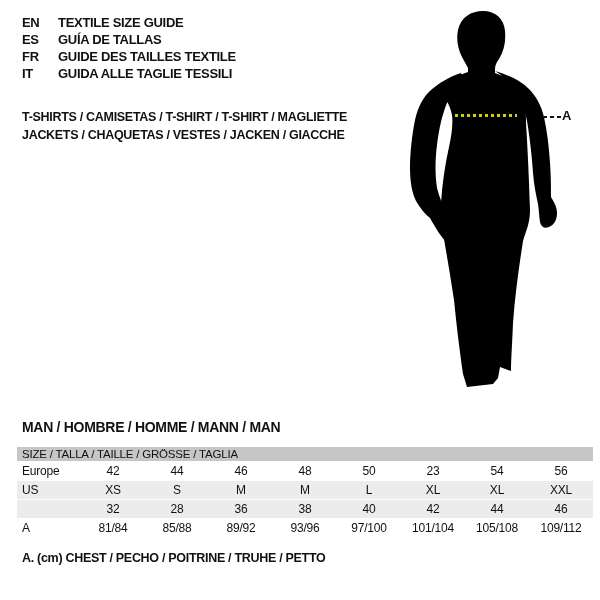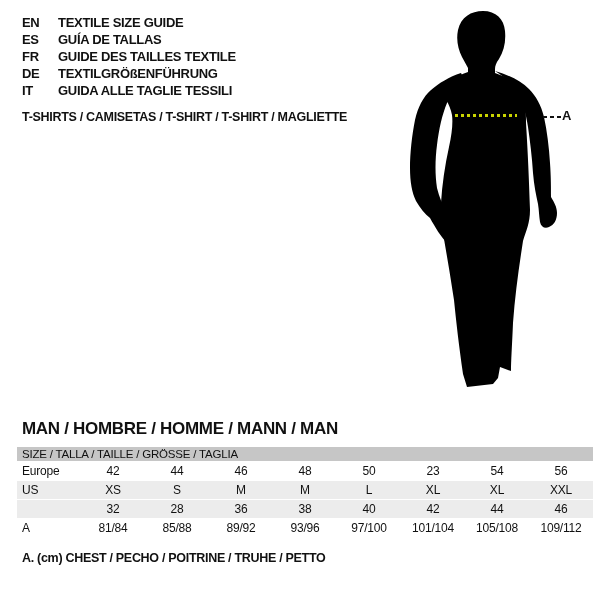--- a/index.html
+++ b/index.html
@@ -34,21 +34,21 @@
     left:455px;top:114px;width:62px;height:3px;
     background:repeating-linear-gradient(90deg,var(--accent) 0 3px,transparent 3px 6px);
   }
   .dash-dark{
     left:543px;top:116px;width:18px;height:2px;
     background:repeating-linear-gradient(90deg,var(--text) 0 4px,transparent 4px 7px);
   }
   .a-label{left:562px;top:108px;font-size:13px;font-weight:700;}
 
   
-  .section-heading{left:22px;top:419px;font-size:17px;font-weight:700;letter-spacing:-0.3px;white-space:nowrap;}
+  .section-heading{left:22px;top:419px;font-size:14px;font-weight:700;letter-spacing:-0.3px;white-space:nowrap;}
 
   
   .table-wrap{left:17px;top:447px;width:576px;}
   table{border-collapse:collapse;width:576px;table-layout:fixed;font-size:12px;letter-spacing:-0.2px;color:var(--text);}
   thead td{
     background:var(--header-bg);height:14px;font-size:11.5px;
     text-align:left;padding:0 10px 0 5px;white-space:nowrap;overflow:hidden;
   }
   tbody tr{height:19px;}
   tbody td{text-align:center;padding:0;border-top:1px solid #ffffff;white-space:nowrap;}
@@ -68,31 +68,28 @@
     </div>
     <div class="lang-row">
       <span class="lang-code">ES</span>
       <span class="lang-title">GUÍA DE TALLAS</span>
     </div>
     <div class="lang-row">
       <span class="lang-code">FR</span>
       <span class="lang-title">GUIDE DES TAILLES TEXTILE</span>
     </div>
     <div class="lang-row">
-      <span class="lang-code">DE</span>
-      <span class="lang-title">TEXTILGRÖßENFÜHRUNG</span>
-    </div>
-    <div class="lang-row">
       <span class="lang-code">IT</span>
       <span class="lang-title">GUIDA ALLE TAGLIE TESSILI</span>
     </div>
   </div>
 
 <div class="abs garment-lines">
     <div class="garment-line">T-SHIRTS / CAMISETAS / T-SHIRT / T-SHIRT / MAGLIETTE</div>
+    <div class="garment-line">JACKETS / CHAQUETAS / VESTES / JACKEN / GIACCHE</div>
   </div>
 
 <svg class="abs figure-svg" width="185" height="390" viewBox="0 0 185 390" aria-hidden="true">
   <path fill="#000000" d="
     M 88 6
     C 101 6 109 14 110 26
     C 111 37 109 46 104 54
     C 101 58 100 61 100 64
     L 100 68
     C 111 72 121 77 128 84

